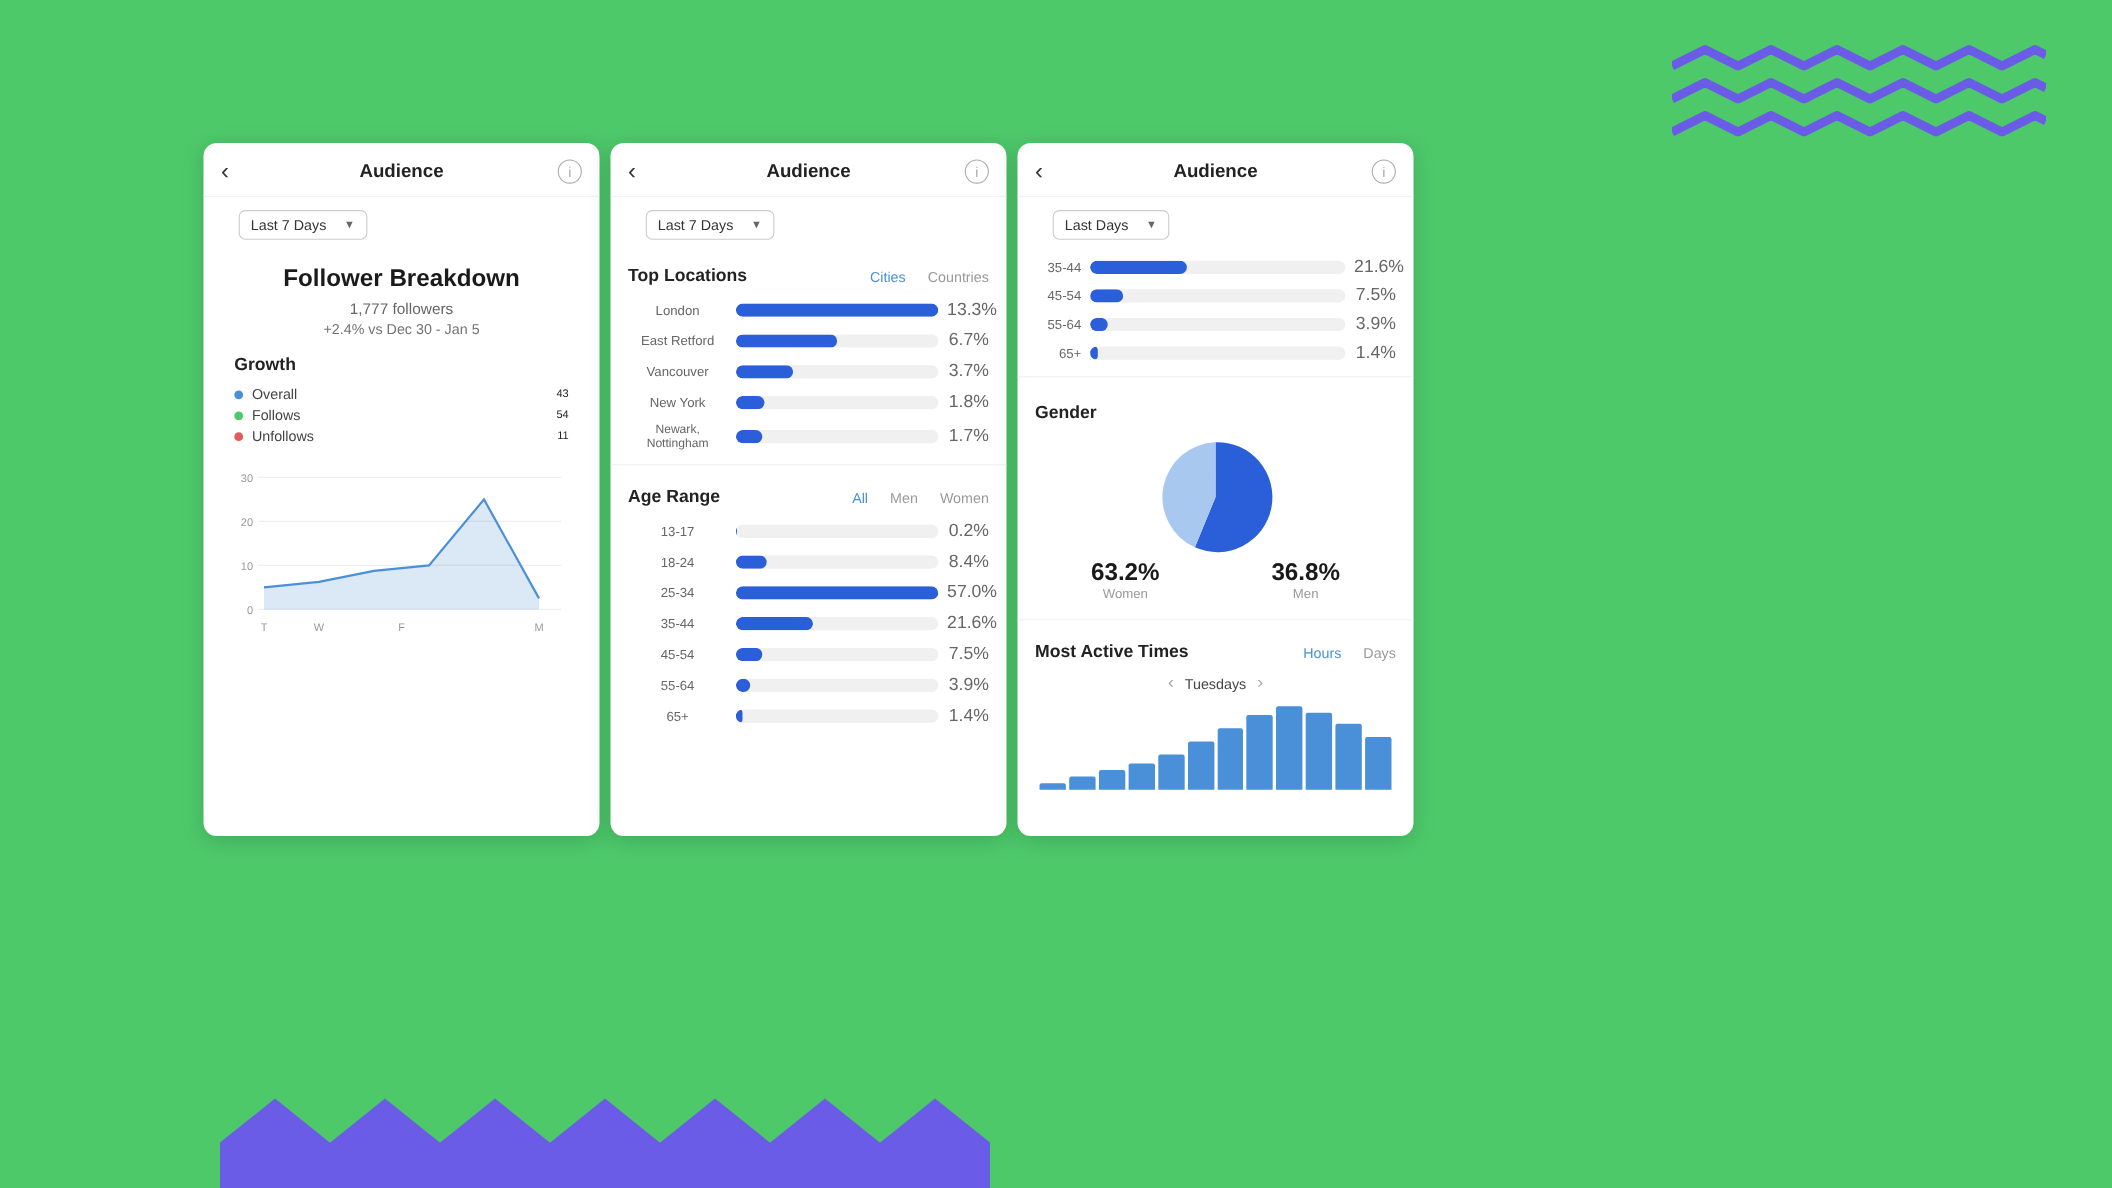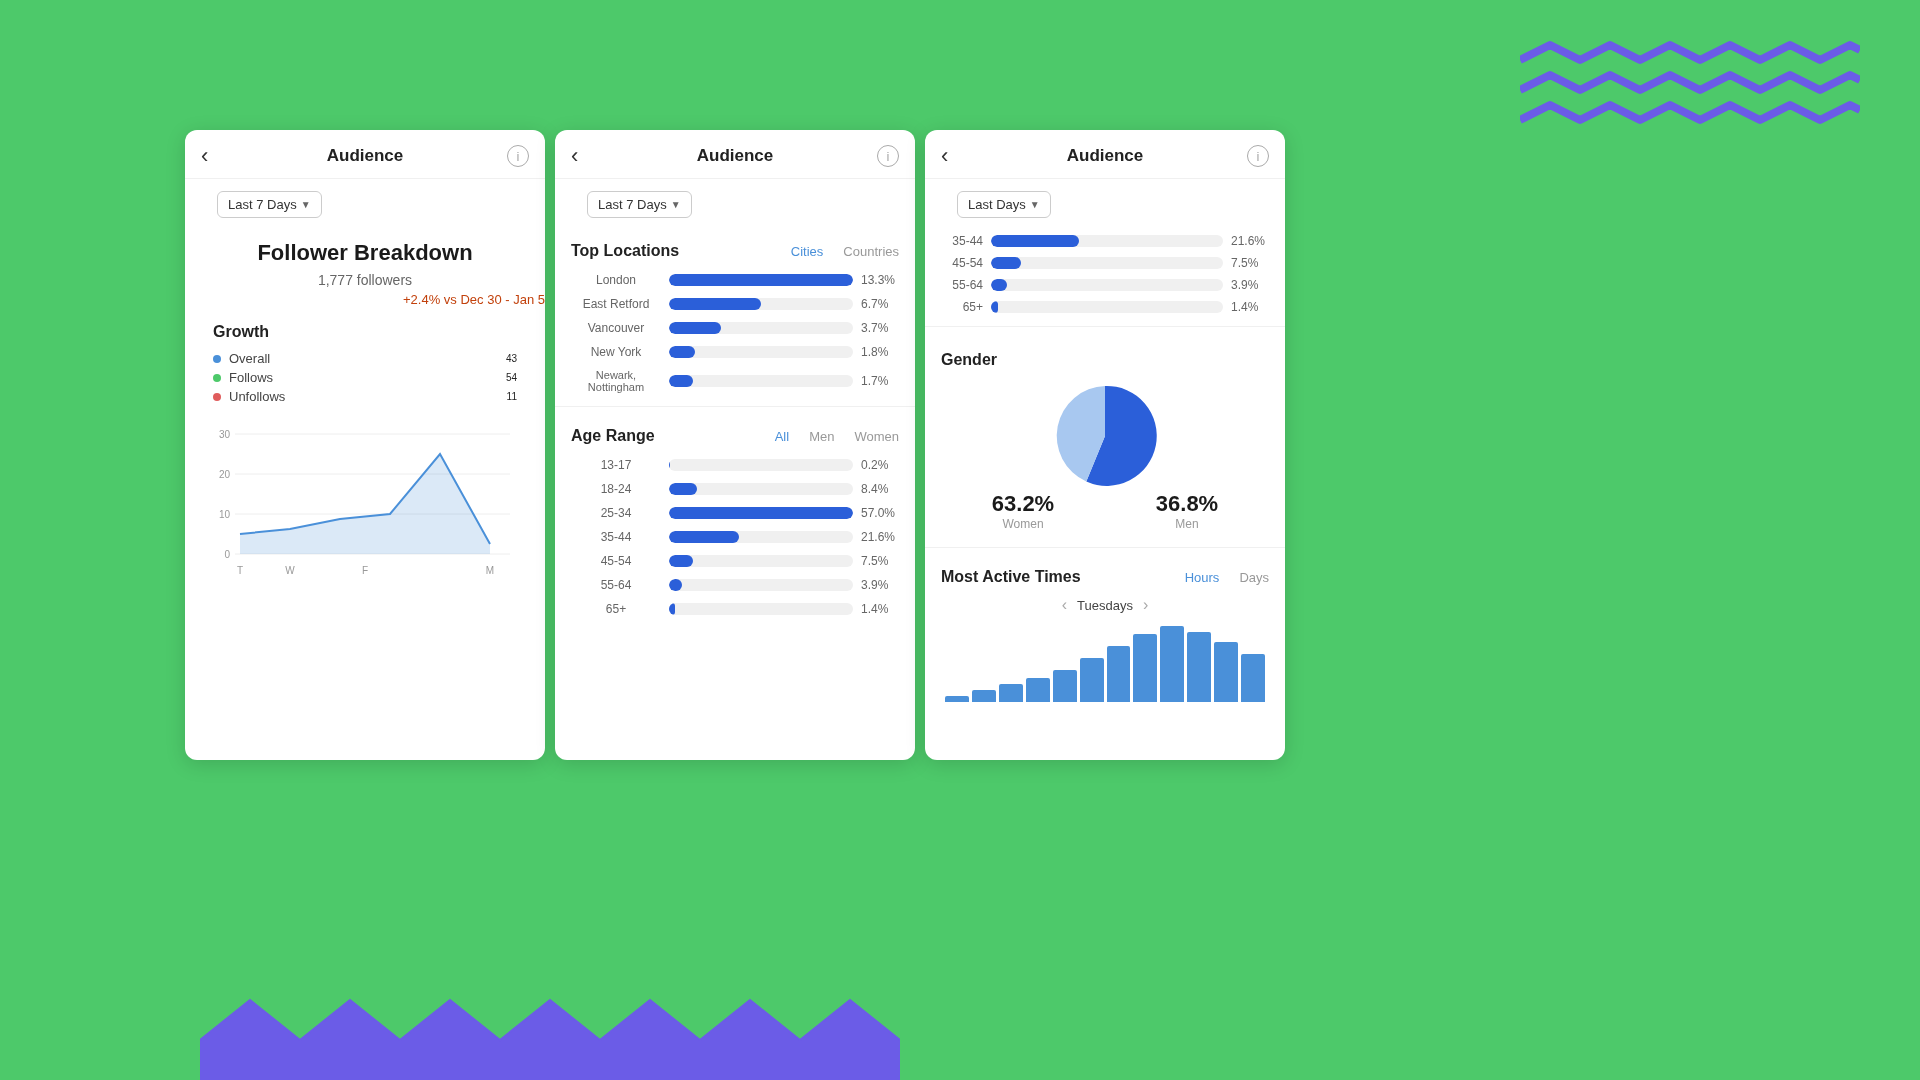--- a/index.html
+++ b/index.html
@@ -96,21 +96,21 @@
       justify-content: center;
       font-size: 13px;
       color: #aaa;
       cursor: pointer;
     }
 
     
     .date-filter {
       display: inline-flex;
       align-items: center;
-      gap: 4px;
+      gap: 16px;
       border: 1px solid #ccc;
       border-radius: 6px;
       padding: 5px 10px;
       font-size: 13px;
       color: #333;
       margin: 12px 16px;
       cursor: pointer;
     }
 
     .date-filter .chevron {
@@ -128,24 +128,24 @@
     }
 
     .follower-count {
       text-align: center;
       font-size: 14px;
       color: #666;
       padding: 2px 0;
     }
 
     .follower-change {
-      text-align: right;
+      text-align: center;
       font-size: 13px;
-      color: #c2410c;
-      padding: 2px 0 16px;
+      color: #737373;
+      padding: 2px 16px 16px;
     }
 
     .growth-section {
       padding: 0 28px 8px;
     }
 
     .growth-title {
       font-size: 16px;
       font-weight: 600;
       color: #222;
@@ -238,23 +238,24 @@
       overflow: hidden;
     }
 
     .bar-fill {
       height: 100%;
       background: #2B5FD9;
       border-radius: 6px;
     }
 
     .bar-value {
-      font-size: 12px;
+      font-size: 16px;
       color: #666;
       width: 38px;
+      text-align: right;
       flex-shrink: 0;
     }
 
     .divider {
       height: 1px;
       background: #f0f0f0;
       margin: 8px 0;
     }
 
     

